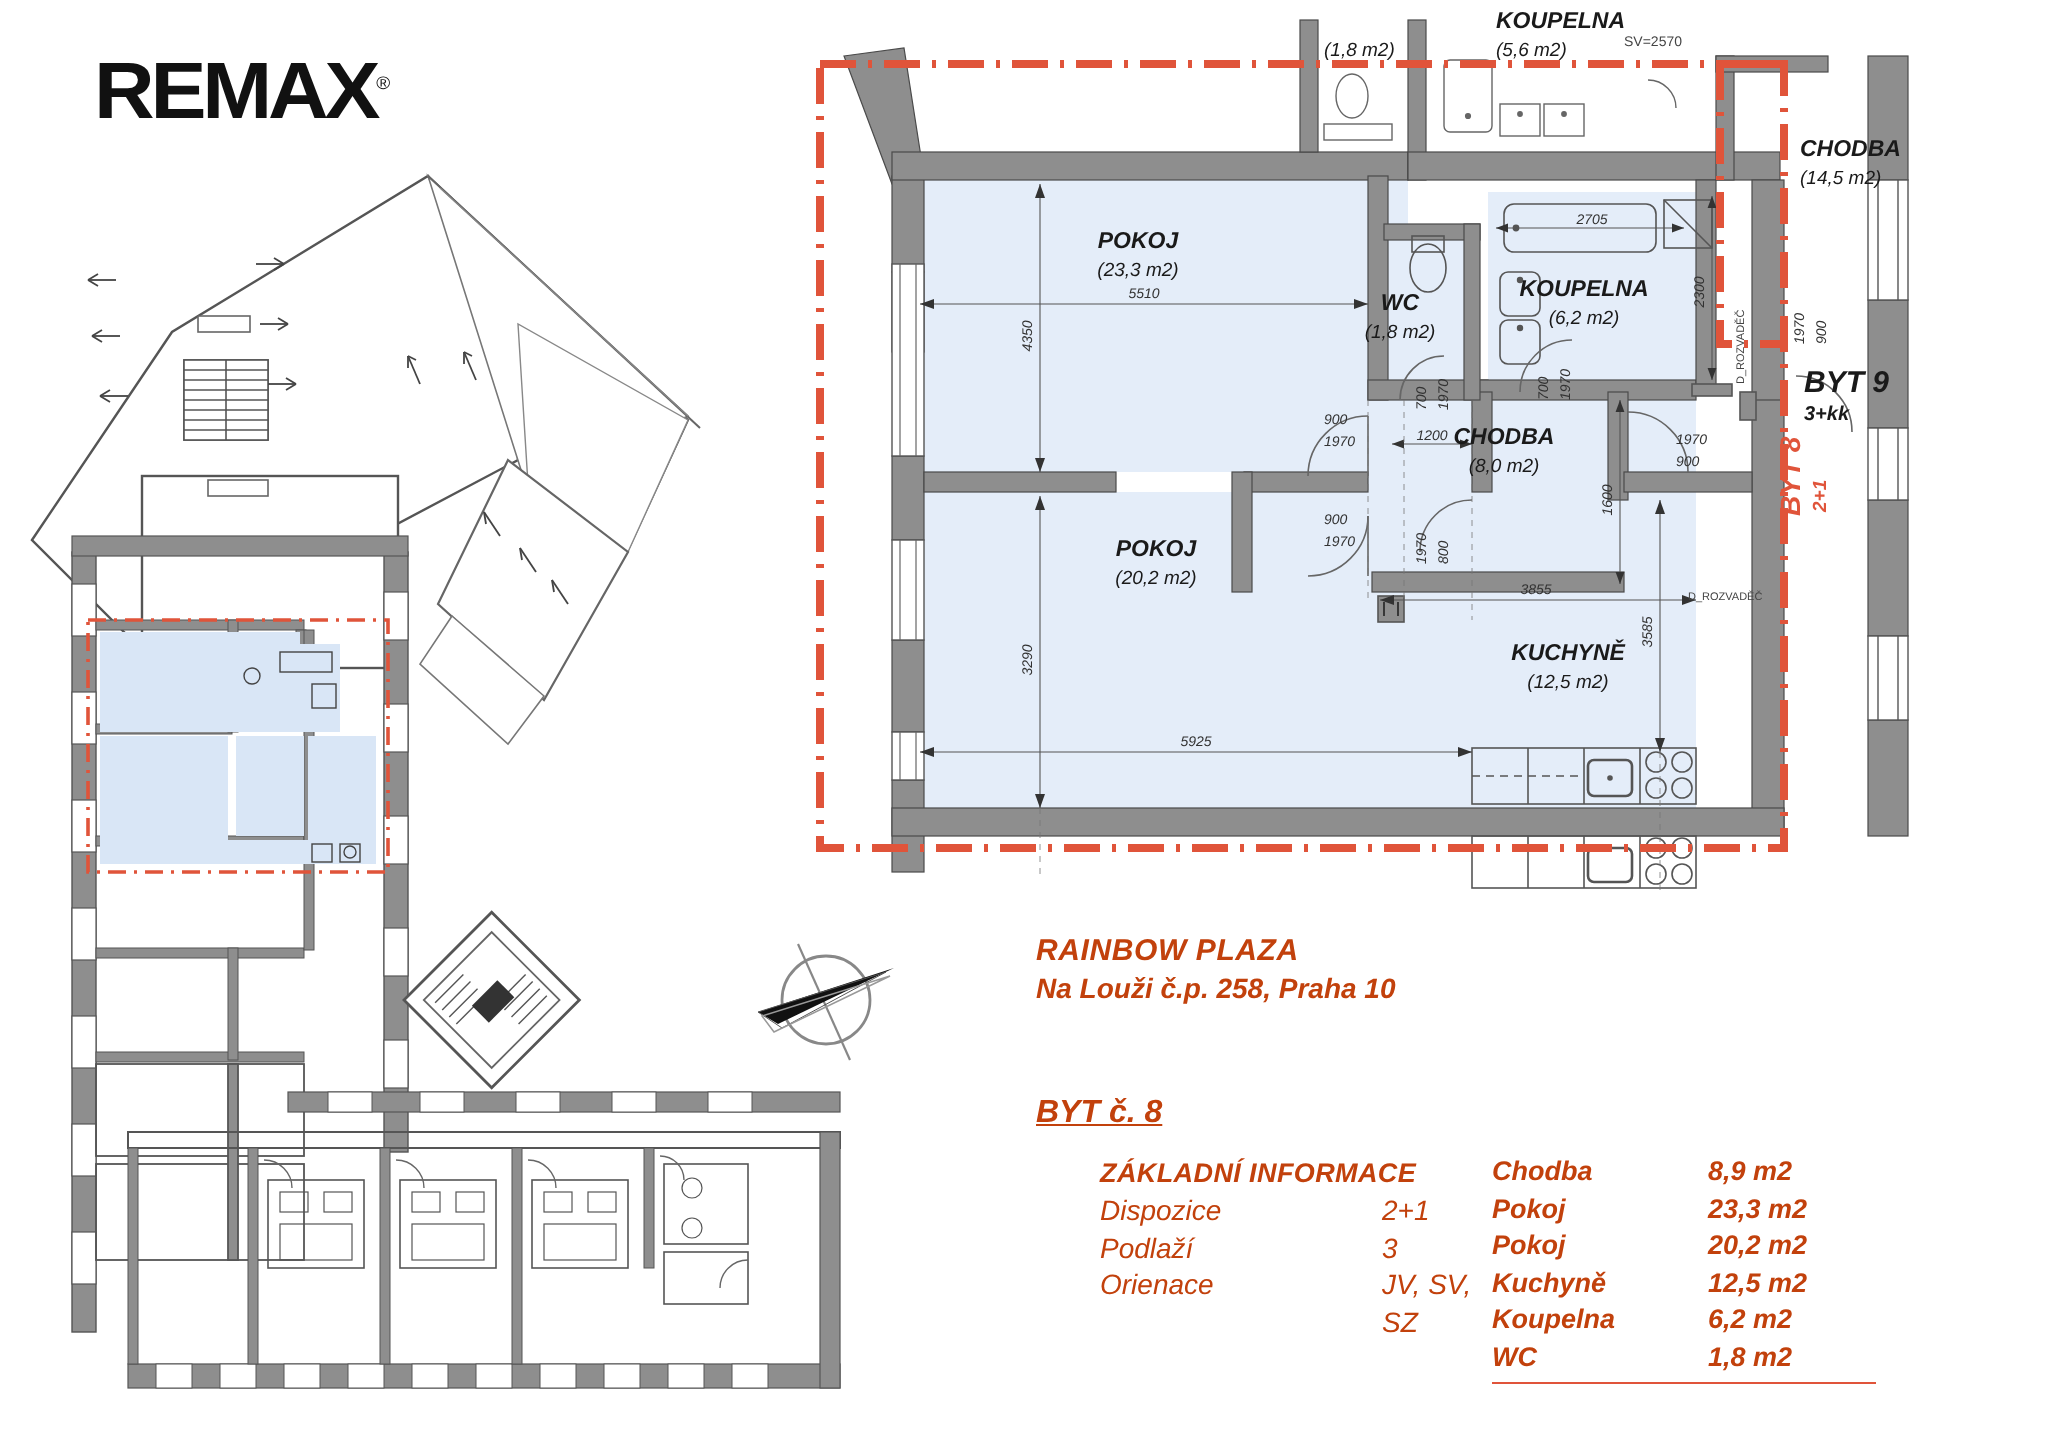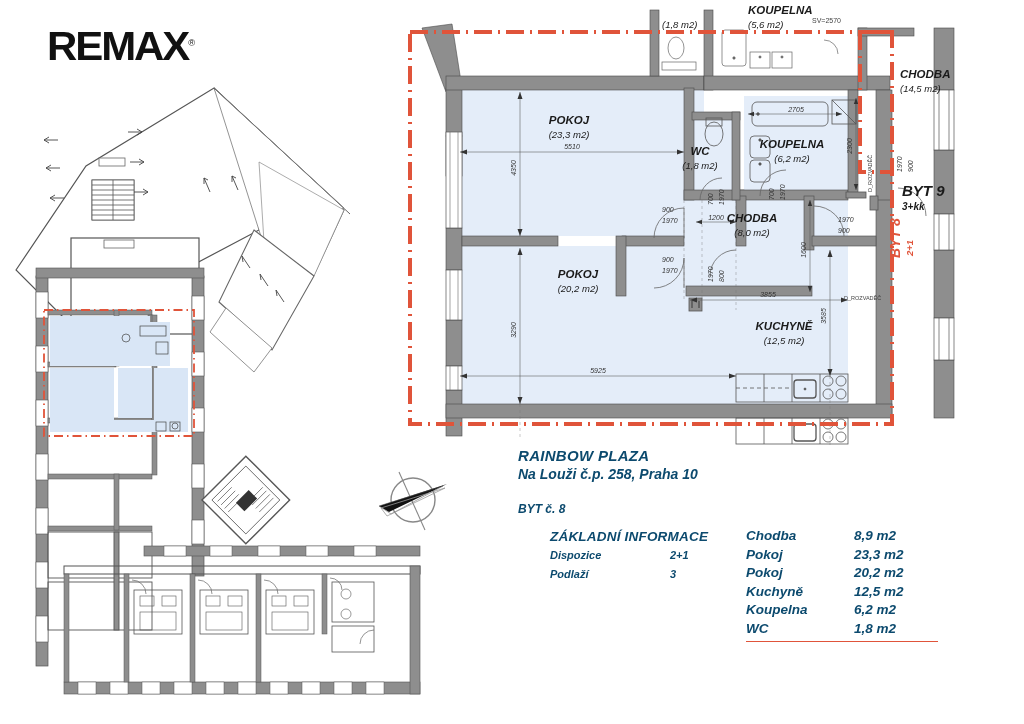--- a/index.html
+++ b/index.html
@@ -19,29 +19,29 @@
   #site-plan svg{display:block;}
 
   
   #floor-plan{position:absolute;left:400px;top:0px;width:624px;height:460px;}
   #floor-plan svg{display:block;}
 
   
   #compass{position:absolute;left:355px;top:458px;width:120px;height:90px;}
 
   
-  #info-block{position:absolute;left:518px;top:446px;width:420px;color:#0c4a6e;}
+  #info-block{position:absolute;left:518px;top:466px;width:420px;color:#c2410c;}
   #info-block .ttl{font-style:italic;font-weight:bold;font-size:15px;line-height:19px;letter-spacing:.3px;}
   #info-block .sub{font-style:italic;font-weight:bold;font-size:14px;line-height:19px;}
-  #info-block .byt{font-style:italic;font-weight:bold;font-size:12px;margin-top:18px;}
+  #info-block .byt{font-style:italic;font-weight:bold;font-size:16px;margin-top:44px;text-decoration:underline;}
   .cols{display:flex;margin-top:11px;margin-left:32px;}
   .col-left{width:222px;}
   .col-right{width:198px;}
   .sec-head{font-style:italic;font-weight:bold;font-size:13.5px;line-height:19px;letter-spacing:.2px;}
-  .kv{display:flex;font-style:italic;font-size:11px;line-height:18.6px;font-weight:bold;}
+  .kv{display:flex;font-style:italic;font-size:14px;line-height:18.6px;font-weight:normal;gap:21px;}
   .kv .k{width:120px;}
   .kv .v{flex:1;}
   .kv2{display:flex;font-style:italic;font-size:13.5px;line-height:18.6px;font-weight:bold;}
   .kv2 .k{width:108px;}
   .kv2 .v{flex:1;}
   .rule{border-top:1.6px solid #E0543A;margin:2px 0 1px 0;width:192px;}
 
   
 </style>
 </head>
@@ -597,20 +597,24 @@
       <div class="col-left">
         <div class="sec-head">ZÁKLADNÍ INFORMACE</div>
         <div class="kv">
           <span class="k">Dispozice</span>
           <span class="v">2+1</span>
         </div>
         <div class="kv">
           <span class="k">Podlaží</span>
           <span class="v">3</span>
         </div>
+        <div class="kv">
+          <span class="k">Orienace</span>
+          <span class="v">JV, SV, SZ</span>
+        </div>
       </div>
 
       <div class="col-right">
         <div class="kv2">
           <span class="k">Chodba</span>
           <span class="v">8,9 m2</span>
         </div>
         <div class="kv2">
           <span class="k">Pokoj</span>
           <span class="v">23,3 m2</span>

